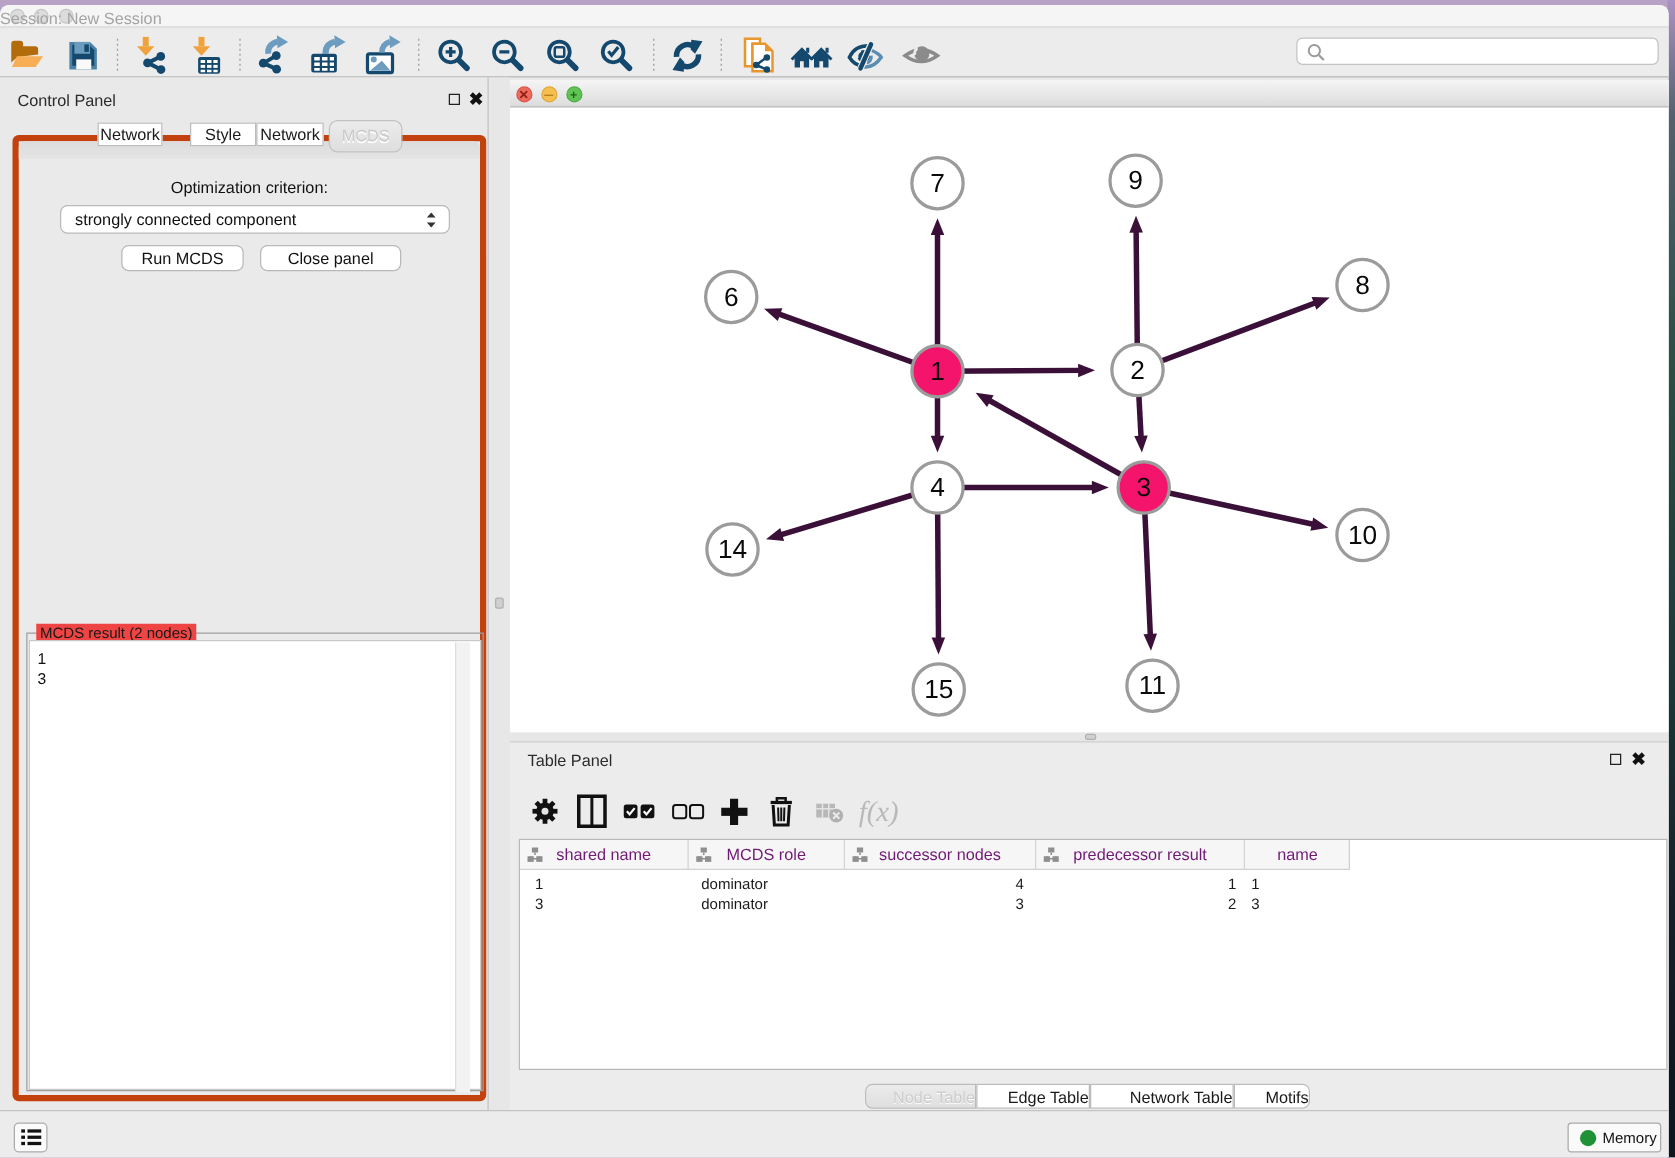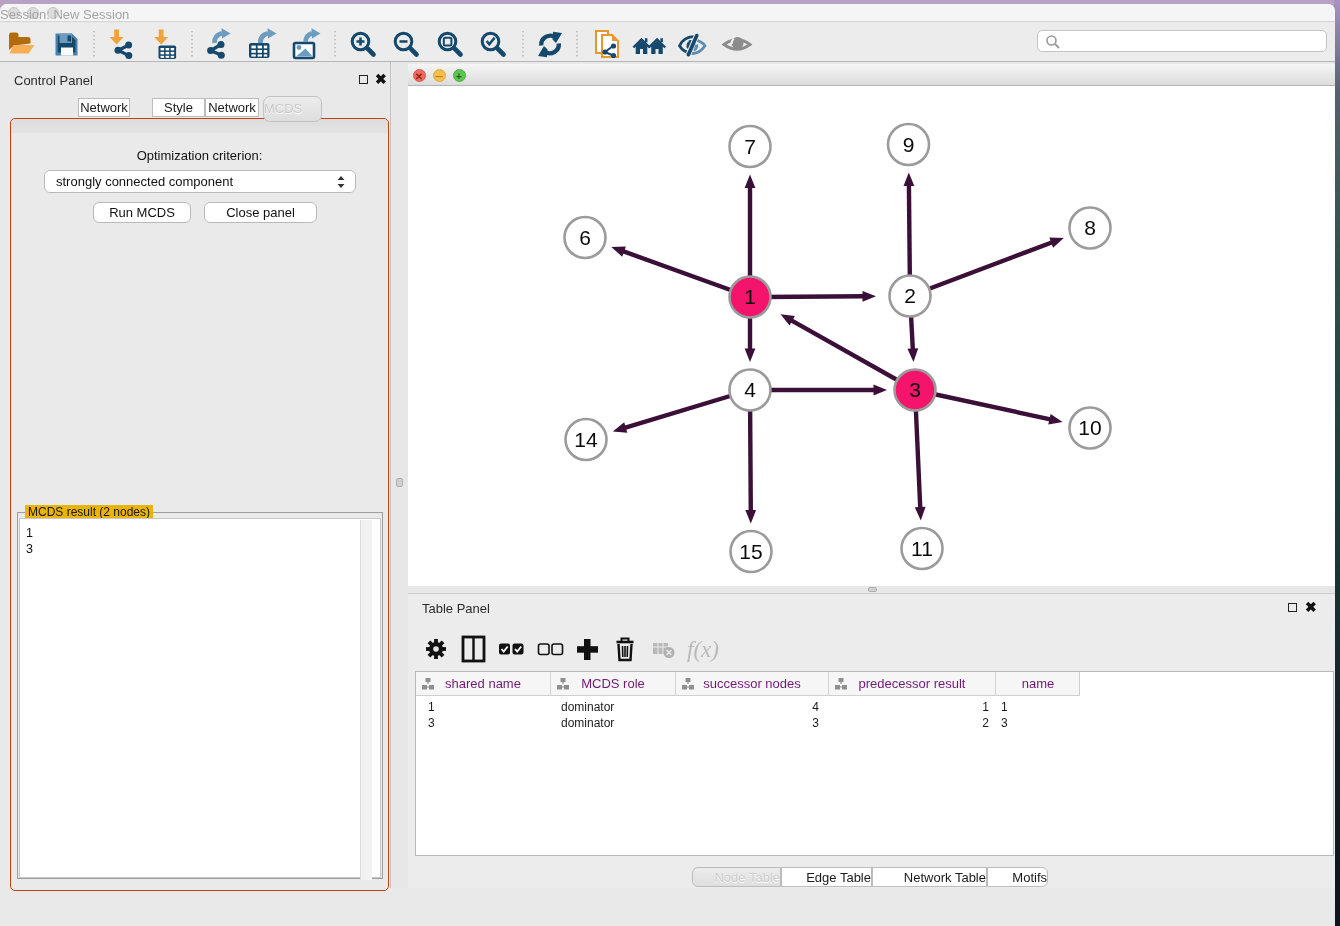--- a/index.html
+++ b/index.html
@@ -12,29 +12,29 @@
 #wintitle{width:100%;text-align:left;top:3px;font-size:13px;color:#a4a4a4}
 
 #toolbar{left:0;top:19px;width:100%;height:39px;background:#ececec;border-bottom:1px solid #b5b5b5}
 #searchbox{left:1037px;top:7px;width:290px;height:22px;background:#fff;border:1px solid #c3c3c3;border-radius:5px}
 
 #cpanel{left:0;top:58px;width:391px;height:826px;background:#e9e9e9;border-right:1px solid #c2c2c2}
 #cphead{left:14px;top:11px;font-size:13px;color:#2b2b2b}
 .pfloat{width:9px;height:9px;border:1.5px solid #222;position:absolute}
 .pclose{position:absolute;font-size:14px;font-weight:bold;color:#111}
 .tab{position:absolute;top:36px;height:19px;background:#fff;border:1px solid #bcbcbc;font-size:13px;color:#1a1a1a;text-align:center;line-height:18px;z-index:3}
-#tabmcds{left:263px;top:34px;width:59px;height:26px;background:linear-gradient(#ececec,#dedede);border:1px solid #c2c2c2;border-radius:7px;color:#cacaca;font-size:13px;text-align:left;line-height:23px;text-shadow:0 1px 0 #fff;z-index:3}
-#tabpane{left:10px;top:56px;width:379px;height:773px;border:1px solid #c2410c;border-radius:5px;background:#eaeaea}
+#tabmcds{left:263px;top:34px;width:59px;height:26px;background:linear-gradient(#ececec,#dedede);border:1px solid #c2c2c2;border-radius:7px;color:#cacaca;font-size:13px;text-align:center;line-height:23px;text-shadow:0 1px 0 #fff;z-index:3}
+#tabpane{left:10px;top:46px;width:379px;height:773px;border:5px solid #c2410c;border-radius:5px;background:#eaeaea}
 #tabpane .topband{left:0;top:0;width:100%;height:14px;background:linear-gradient(#dcdcdc,#e4e4e4);border-radius:5px 5px 0 0}
 #optlabel{left:0;top:29px;width:100%;text-align:center;font-size:13px;color:#111}
 #combo{left:33px;top:51px;width:312px;height:23px;background:#fff;border:1px solid #b9b9b9;border-radius:6px;font-size:13px;color:#111;line-height:21px;padding-left:11px}
 .btn{position:absolute;top:83px;height:21px;background:#fff;border:1px solid #b9b9b9;border-radius:6px;font-size:13px;color:#111;text-align:center;line-height:19px}
 
 #fset{left:6px;top:393px;width:366px;height:367px;border:1px solid #9f9f9f}
-#fsetleg{left:7px;top:-8px;background:#eab308;padding:0 3px;font-size:12px;color:#1a1a1a}
+#fsetleg{left:7px;top:-8px;background:#ef4444;padding:0 3px;font-size:12px;color:#1a1a1a}
 #fsetwhite{left:1px;top:5px;width:362px;height:360px;background:#fff;border:1px solid #c9c9c9}
 #fsetscroll{right:8px;top:1px;width:12px;height:360px;background:#f2f2f2;border-left:1px solid #ddd}
 #fsettext{left:6px;top:6px;font-size:12.5px;color:#111;line-height:16px}
 
 #vgut{left:392px;top:58px;width:16px;height:826px;background:#e7e7e7}
 #vguthandle{left:4px;top:416px;width:7px;height:9px;background:#d0d0d0;border:1px solid #b0b0b0;border-radius:2px}
 
 #netwin{left:408px;top:60px;width:927px;height:522px;background:#fff}
 #nettitle{left:0;top:0;width:100%;height:22px;background:linear-gradient(#f5f5f5,#dcdcdc);border-bottom:1px solid #b3b3b3}
 .tlc{position:absolute;top:4.5px;width:13px;height:13px;border-radius:50%;text-align:center;font-size:10px;font-weight:bold;line-height:13px}
@@ -463,13 +463,31 @@
       <div class="cell" style="left:145px;top:43px">dominator</div>
       <div class="cell" style="left:330px;top:43px;width:73px;text-align:right">3</div>
       <div class="cell" style="left:500px;top:43px;width:73px;text-align:right">2</div>
       <div class="cell" style="left:585px;top:43px">3</div>
     </div>
     <div class="btab" style="left:284px;width:89px;color:#cccccc;background:linear-gradient(#ebebeb,#dfdfdf);border-radius:6px 0 0 6px;text-shadow:0 1px 0 #fff">Node Table</div>
     <div class="btab" style="left:373px;width:91px">Edge Table</div>
     <div class="btab" style="left:464px;width:115px">Network Table</div>
     <div class="btab" style="left:579px;width:61px;border-radius:0 6px 6px 0">Motifs</div>
   </div>
+  <div class="abs" id="sbar">
+    <div class="abs" id="sbtn">
+        <svg width="16" height="14" style="left:5px;top:4px" viewBox="0 0 16 14">
+          <g fill="#111">
+            <rect x="0" y="0.5" width="3" height="2.6"></rect>
+            <rect x="5" y="0.5" width="11" height="2.6"></rect>
+            <rect x="0" y="5.5" width="3" height="2.6"></rect>
+            <rect x="5" y="5.5" width="11" height="2.6"></rect>
+            <rect x="0" y="10.5" width="3" height="2.6"></rect>
+            <rect x="5" y="10.5" width="11" height="2.6"></rect>
+          </g>
+        </svg>
+      </div>
+    <div class="abs" id="membtn">
+        <div class="abs" style="left:9px;top:5px;width:13px;height:13px;border-radius:50%;background:#1f9136"></div>
+        <div class="abs" style="left:27px;top:0;font-size:12px;line-height:22px">Memory</div>
+      </div>
+  </div>
 </div>
 
 </body></html>

